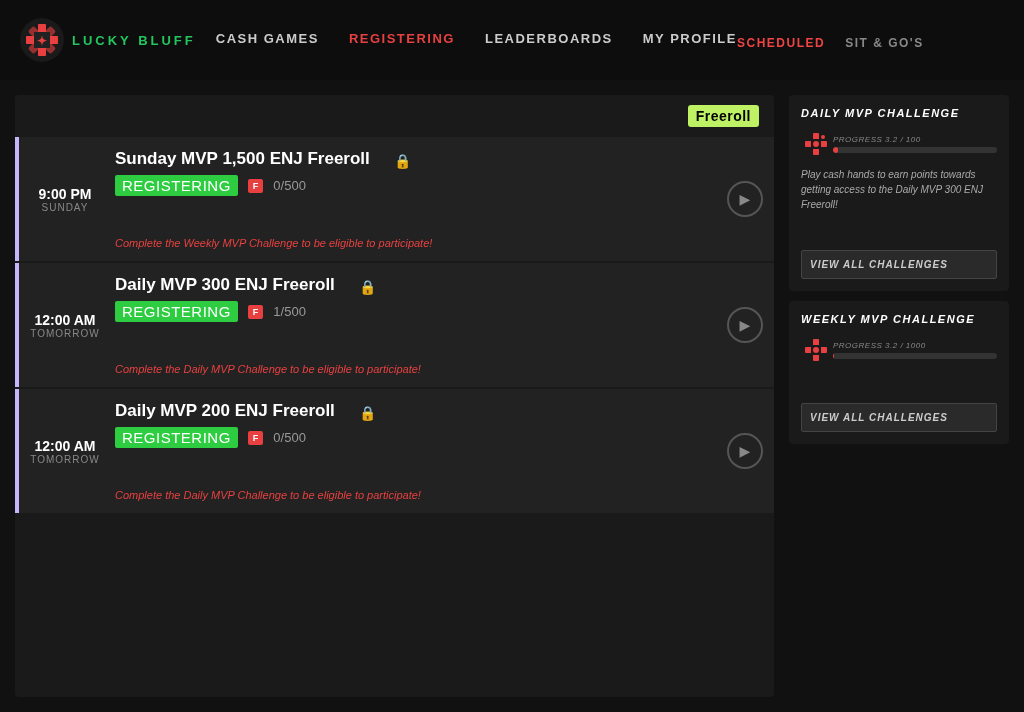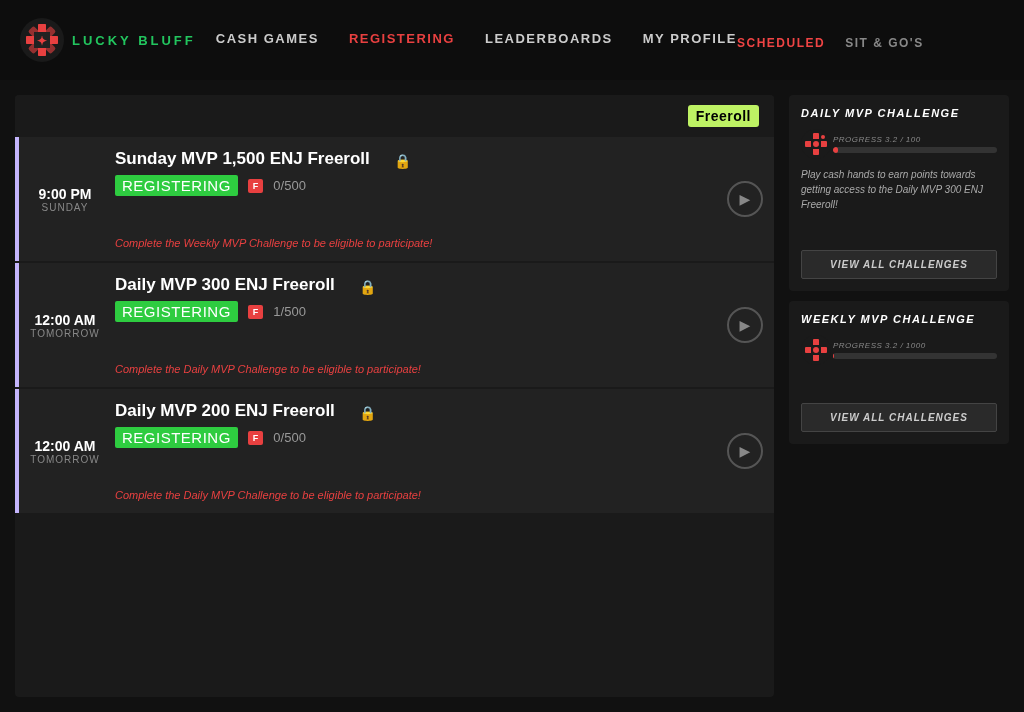--- a/index.html
+++ b/index.html
@@ -255,21 +255,21 @@
     }
     .view-challenges-btn {
       background: #2a2a2a;
       border: 1px solid #444;
       color: #ccc;
       font-size: 10px;
       font-weight: bold;
       letter-spacing: 1px;
       padding: 8px;
       width: 100%;
-      text-align: center;
+      text-align: left;
       cursor: pointer;
       border-radius: 2px;
       margin-top: 38px;
     }
   </style>
 </head>
 <body>
 
 <div class="header">
   <div class="logo">

